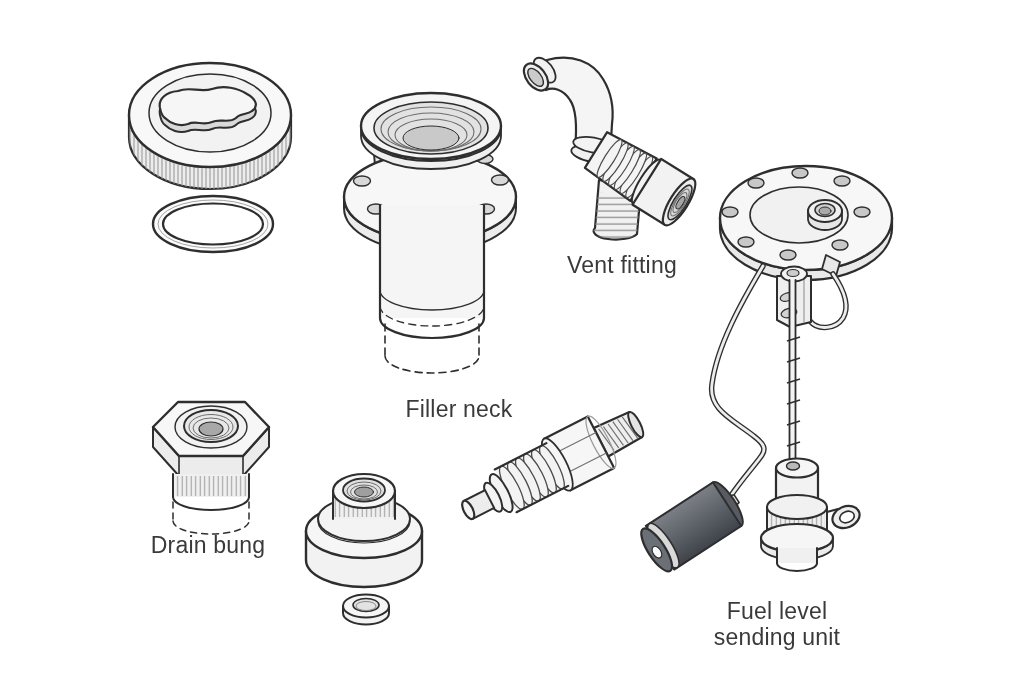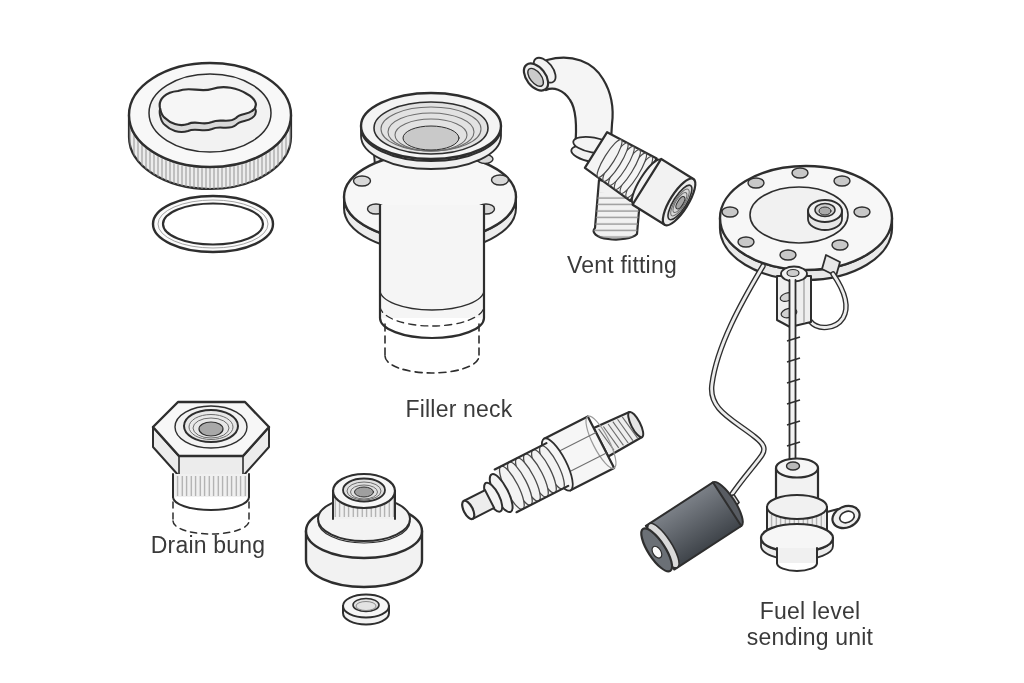--- a/index.html
+++ b/index.html
@@ -271,16 +271,16 @@
       <ellipse class="ln" cx="10" cy="0" rx="8" ry="26" fill="#d9d9d9" stroke-width="1.6"></ellipse>
       <ellipse class="ln" cx="2" cy="0" rx="8.5" ry="25" fill="#6b7076" stroke-width="2.2"></ellipse>
       <ellipse class="ln" cx="1" cy="2" rx="4" ry="6.5" fill="#fafafa" stroke-width="1.2"></ellipse>
     </g>
   </g>
 </svg>
 
   <div class="part-label" style="left:427px;top:396px;margin-left:32px;">Filler neck</div>
   <div class="part-label" style="left:622px;top:252px;">Vent fitting</div>
   <div class="part-label" style="left:208px;top:532px;">Drain bung</div>
-  <div class="part-label" style="left:810px;top:598px;">Fuel level
+  <div class="part-label" style="left:777px;top:598px;">Fuel level
 sending unit</div>
 
 </div>
 
 </body></html>

